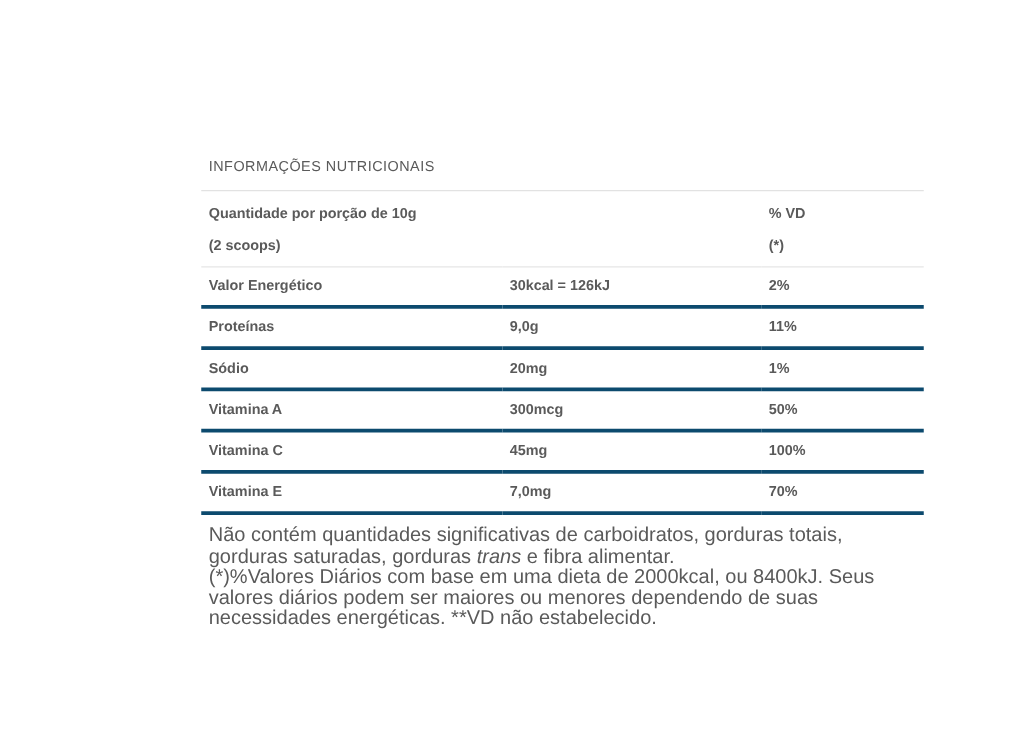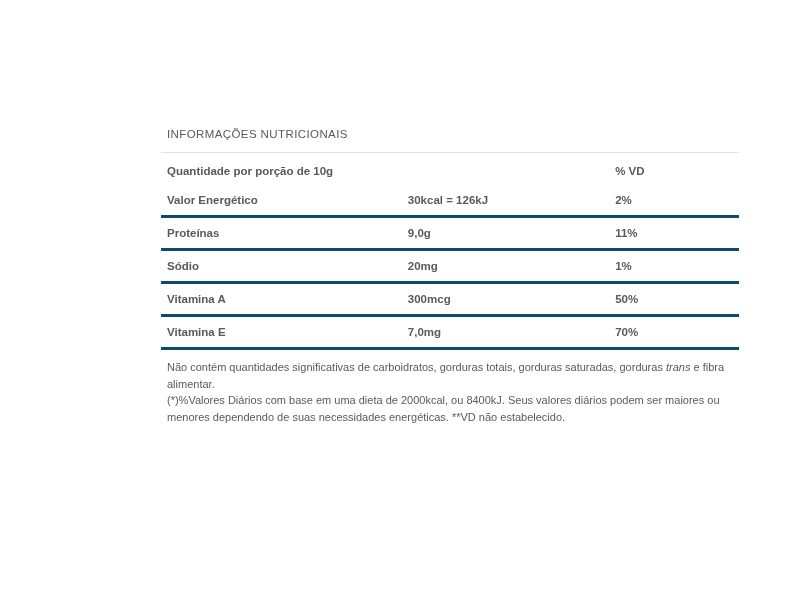--- a/index.html
+++ b/index.html
@@ -51,41 +51,46 @@
   td.col-name { width: 242px; }
   td.col-val  { width: 208px; }
   td.col-vd   { width: 128px; }
   tr.head-row td { padding-top: 12px; padding-bottom: 8px; }
   tr.head-row2 td { padding-top: 6px; padding-bottom: 10px; }
   tr.head-row, tr.head-row2 { border-bottom: none; }
   tr.head-row2 { border-bottom: 1px solid #e6e6e6; }
   .footnotes {
     margin-top: 9px;
     padding-left: 6px;
-    font-size: 11px;
+    font-size: 16px;
     line-height: 16.5px;
     color: #5a5a5a;
   }
   .footnotes p { margin: 0; }
   .footnotes em { font-style: italic; }
 </style>
 </head>
 <body>
 
 <div class="page">
   <div class="table-wrap">
 
     <div class="title">INFORMAÇÕES NUTRICIONAIS</div>
 
     <table>
       <tbody>
         <tr class="head-row">
           <td class="col-name">Quantidade por porção de 10g</td>
           <td class="col-val"></td>
           <td class="col-vd">% VD</td>
+        </tr>
+        <tr class="head-row2">
+          <td class="col-name">(2 scoops)</td>
+          <td class="col-val"></td>
+          <td class="col-vd">(*)</td>
         </tr>
 
         <tr>
           <td class="col-name">Valor Energético</td>
           <td class="col-val">30kcal = 126kJ</td>
           <td class="col-vd">2%</td>
         </tr>
         <tr>
           <td class="col-name">Proteínas</td>
           <td class="col-val">9,0g</td>
@@ -95,20 +100,25 @@
           <td class="col-name">Sódio</td>
           <td class="col-val">20mg</td>
           <td class="col-vd">1%</td>
         </tr>
         <tr>
           <td class="col-name">Vitamina A</td>
           <td class="col-val">300mcg</td>
           <td class="col-vd">50%</td>
         </tr>
         <tr>
+          <td class="col-name">Vitamina C</td>
+          <td class="col-val">45mg</td>
+          <td class="col-vd">100%</td>
+        </tr>
+        <tr>
           <td class="col-name">Vitamina E</td>
           <td class="col-val">7,0mg</td>
           <td class="col-vd">70%</td>
         </tr>
       </tbody>
     </table>
 
     <div class="footnotes">
       <p><span>Não contém quantidades significativas de carboidratos, gorduras totais, gorduras saturadas, gorduras </span><em>trans</em><span> e fibra alimentar.</span></p>
       <p>(*)%Valores Diários com base em uma dieta de 2000kcal, ou 8400kJ. Seus valores diários podem ser maiores ou menores dependendo de suas necessidades energéticas. **VD não estabelecido.</p>

